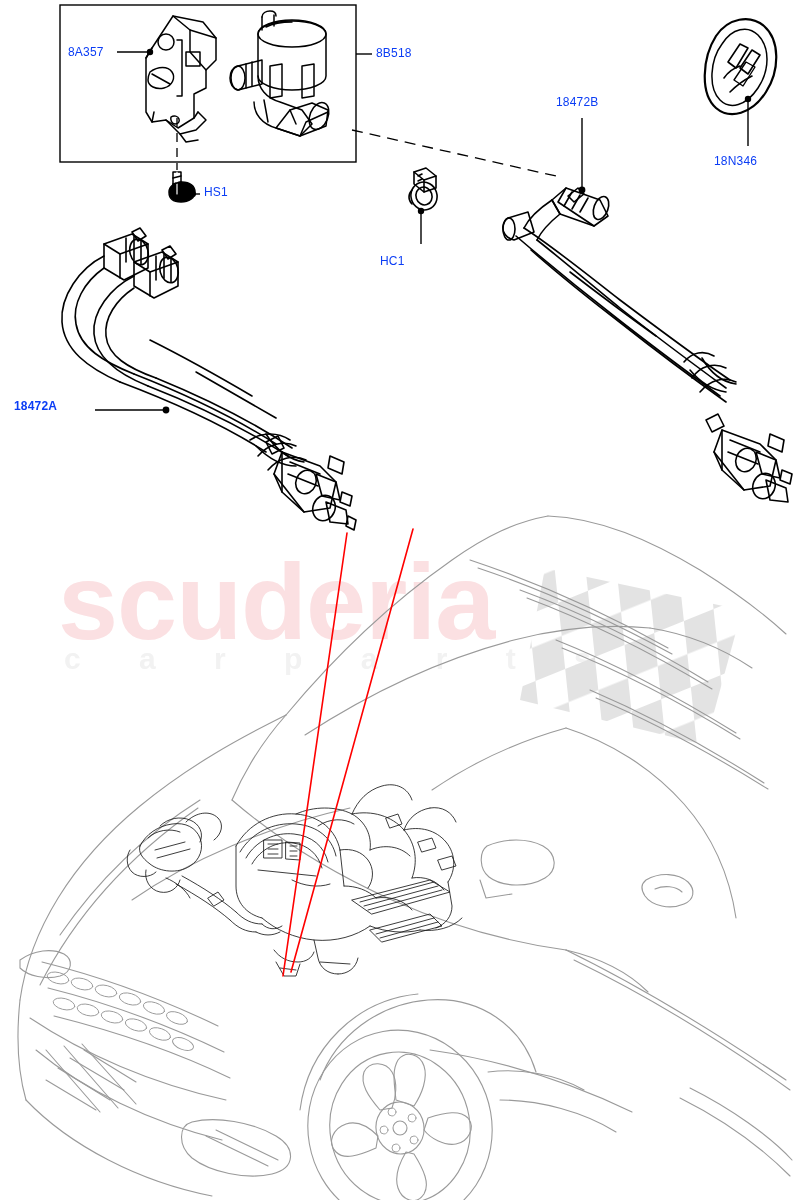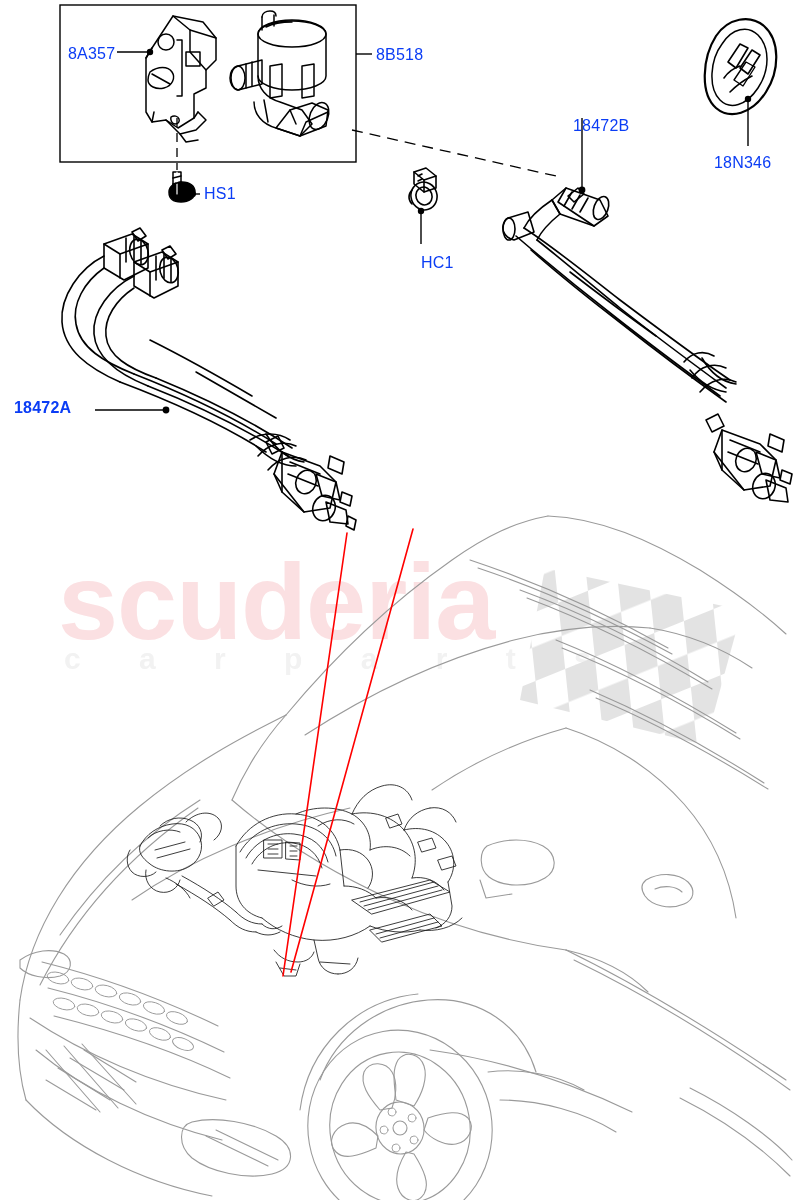--- a/index.html
+++ b/index.html
@@ -21,21 +21,21 @@
     position: absolute;
     left: 0;
     top: 0;
     width: 793px;
     height: 1200px;
   }
   .lbl {
     position: absolute;
     color: #0b3df5;
     font-family: "Liberation Sans", sans-serif;
-    font-size: 16px;
+    font-size: 12px;
     letter-spacing: 0.2px;
     white-space: nowrap;
     line-height: 1;
   }
   .wm-scuderia {
     position: absolute;
     left: 58px;
     top: 548px;
     font-family: "Liberation Sans", sans-serif;
     font-size: 108px;
@@ -478,18 +478,18 @@
     <g stroke="#000000" stroke-width="1.4" fill="none">
       <line x1="95" y1="410" x2="164" y2="410"></line>
       <circle cx="166" cy="410" r="3.4" fill="#000000" stroke="none"></circle>
     </g>
 
   </svg>
 
   <div class="lbl" style="left:68px;  top:46px;">8A357</div>
   <div class="lbl" style="left:376px; top:47px;text-align:right;">8B518</div>
   <div class="lbl" style="left:204px; top:186px;">HS1</div>
-  <div class="lbl" style="left:421px; top:255px;">HC1</div>
-  <div class="lbl" style="left:556px; top:118px;margin-left:17px;">18472B</div>
+  <div class="lbl" style="left:380px; top:255px;">HC1</div>
+  <div class="lbl" style="left:556px; top:96px;">18472B</div>
   <div class="lbl" style="left:714px; top:155px;">18N346</div>
   <div class="lbl" style="left:14px;  top:400px;font-weight:bold;">18472A</div>
 
 </div>
 
 </body></html>

